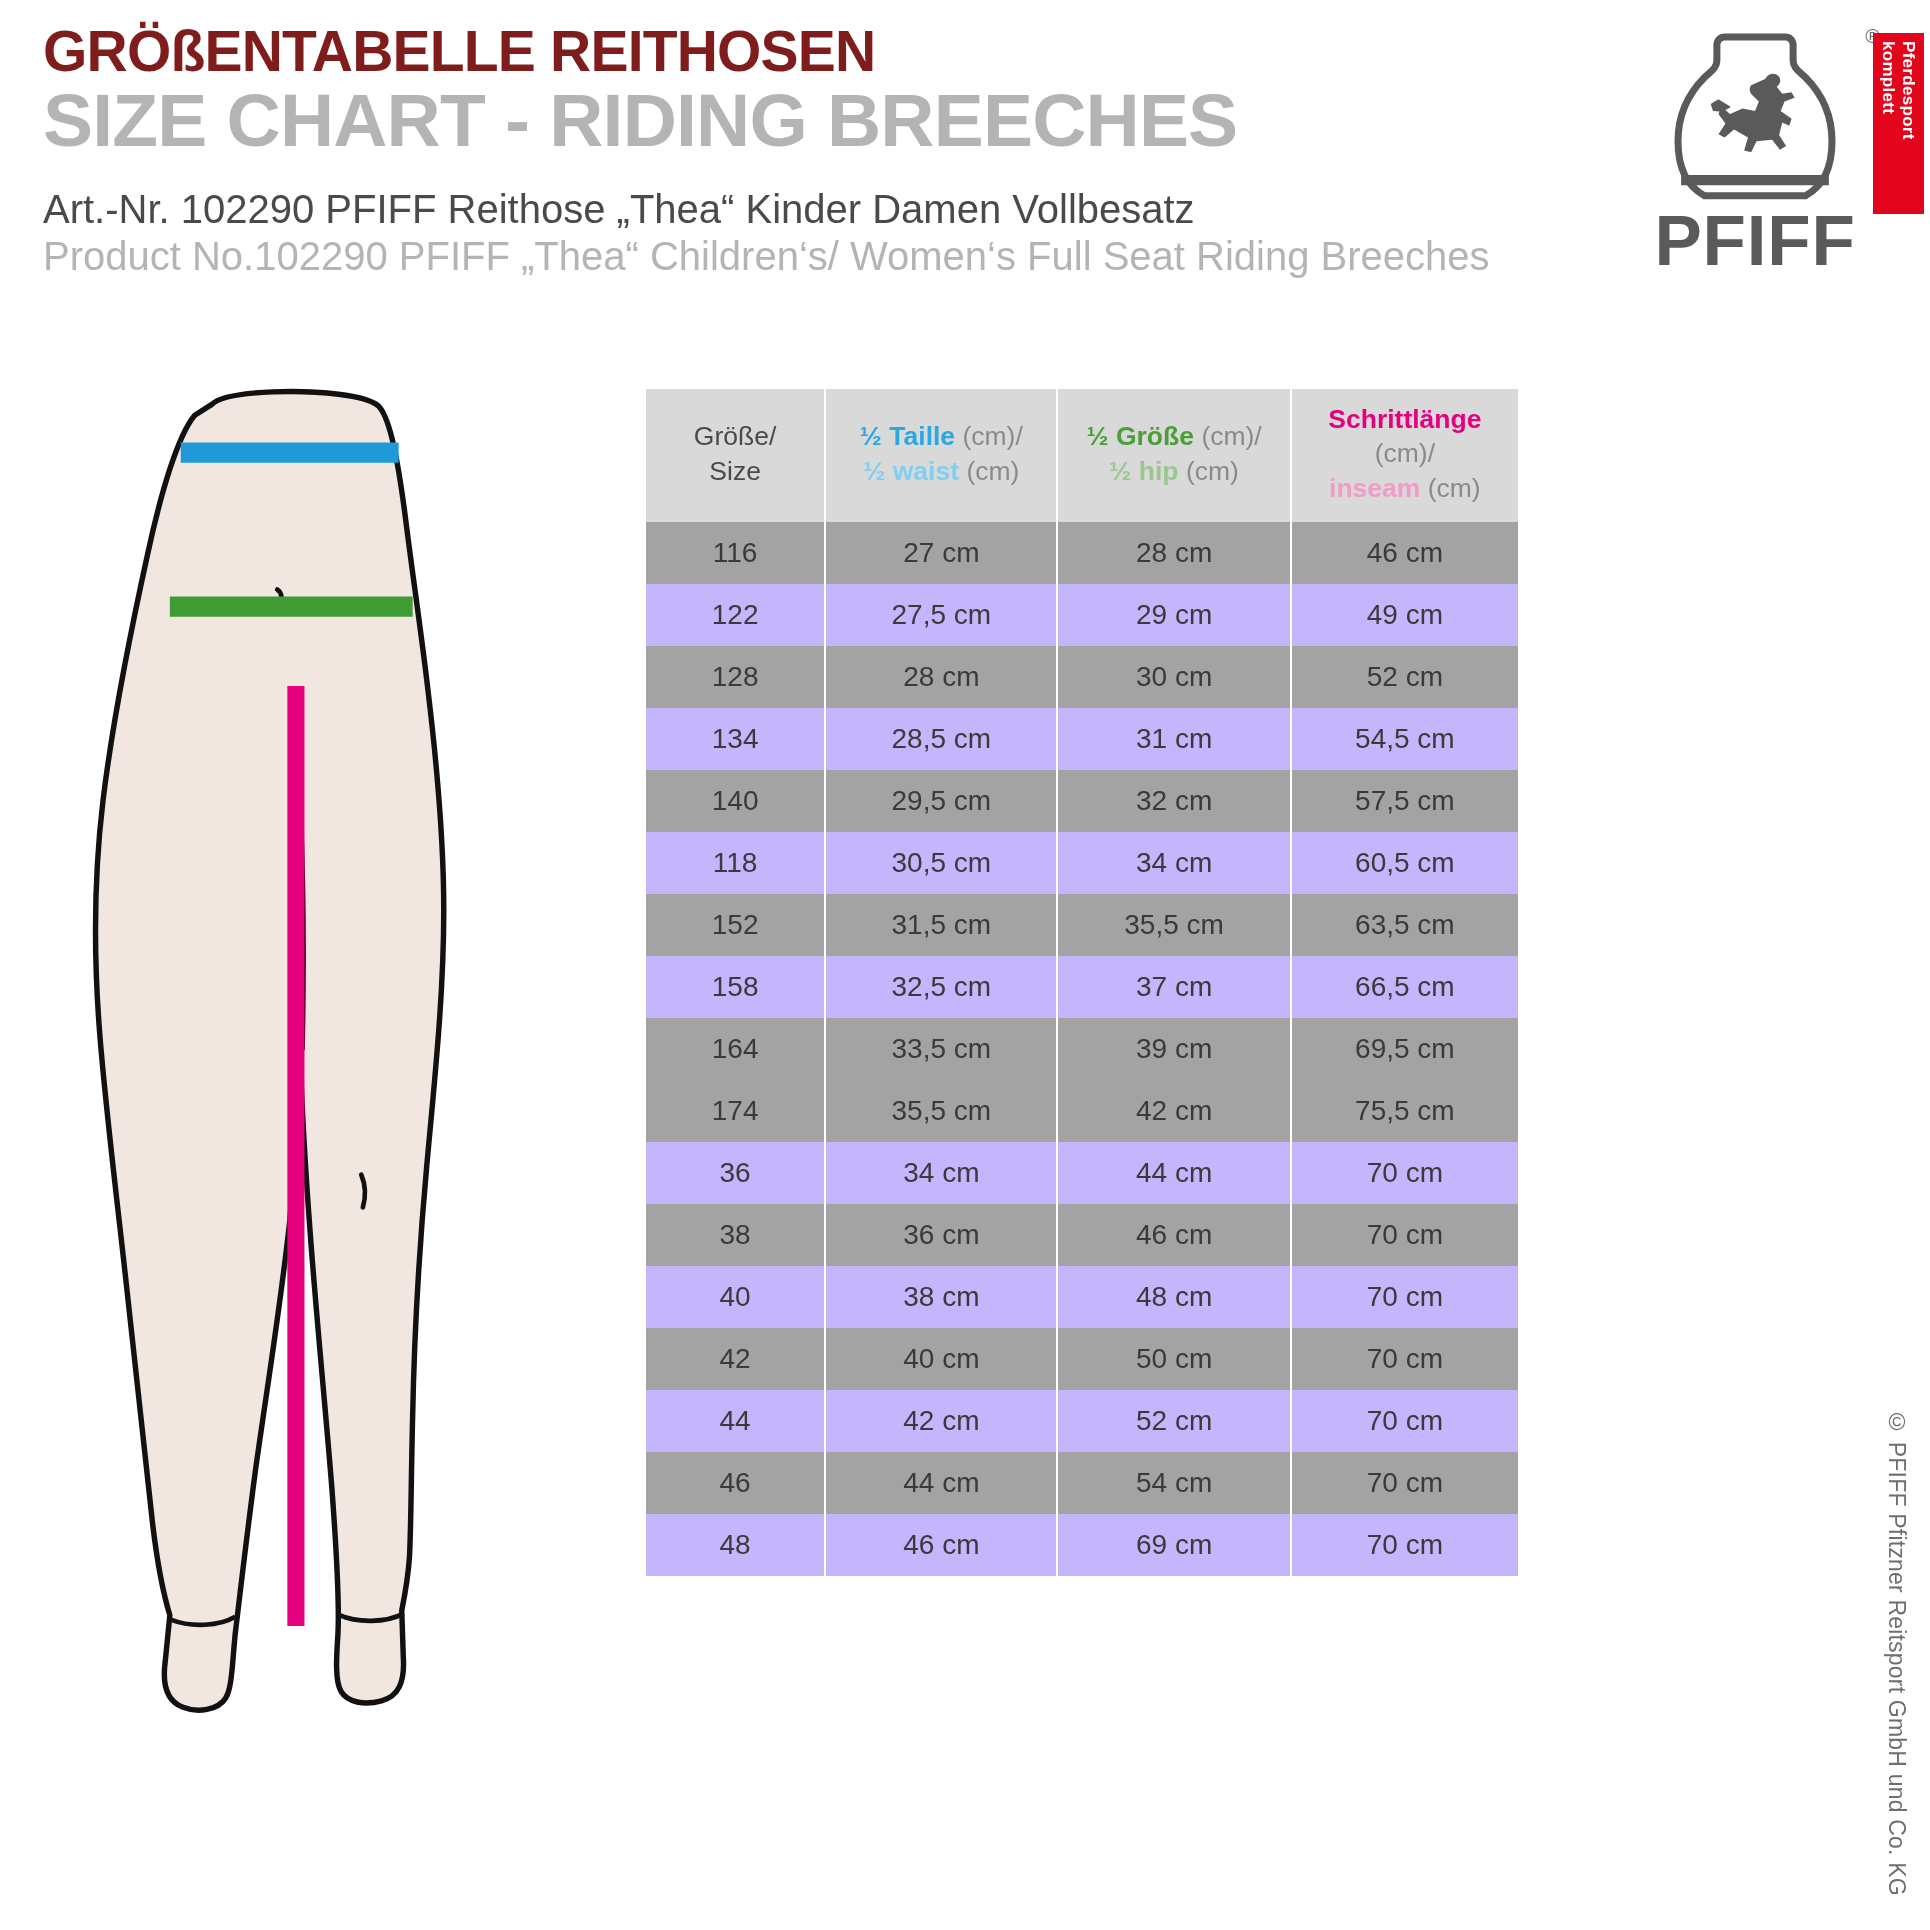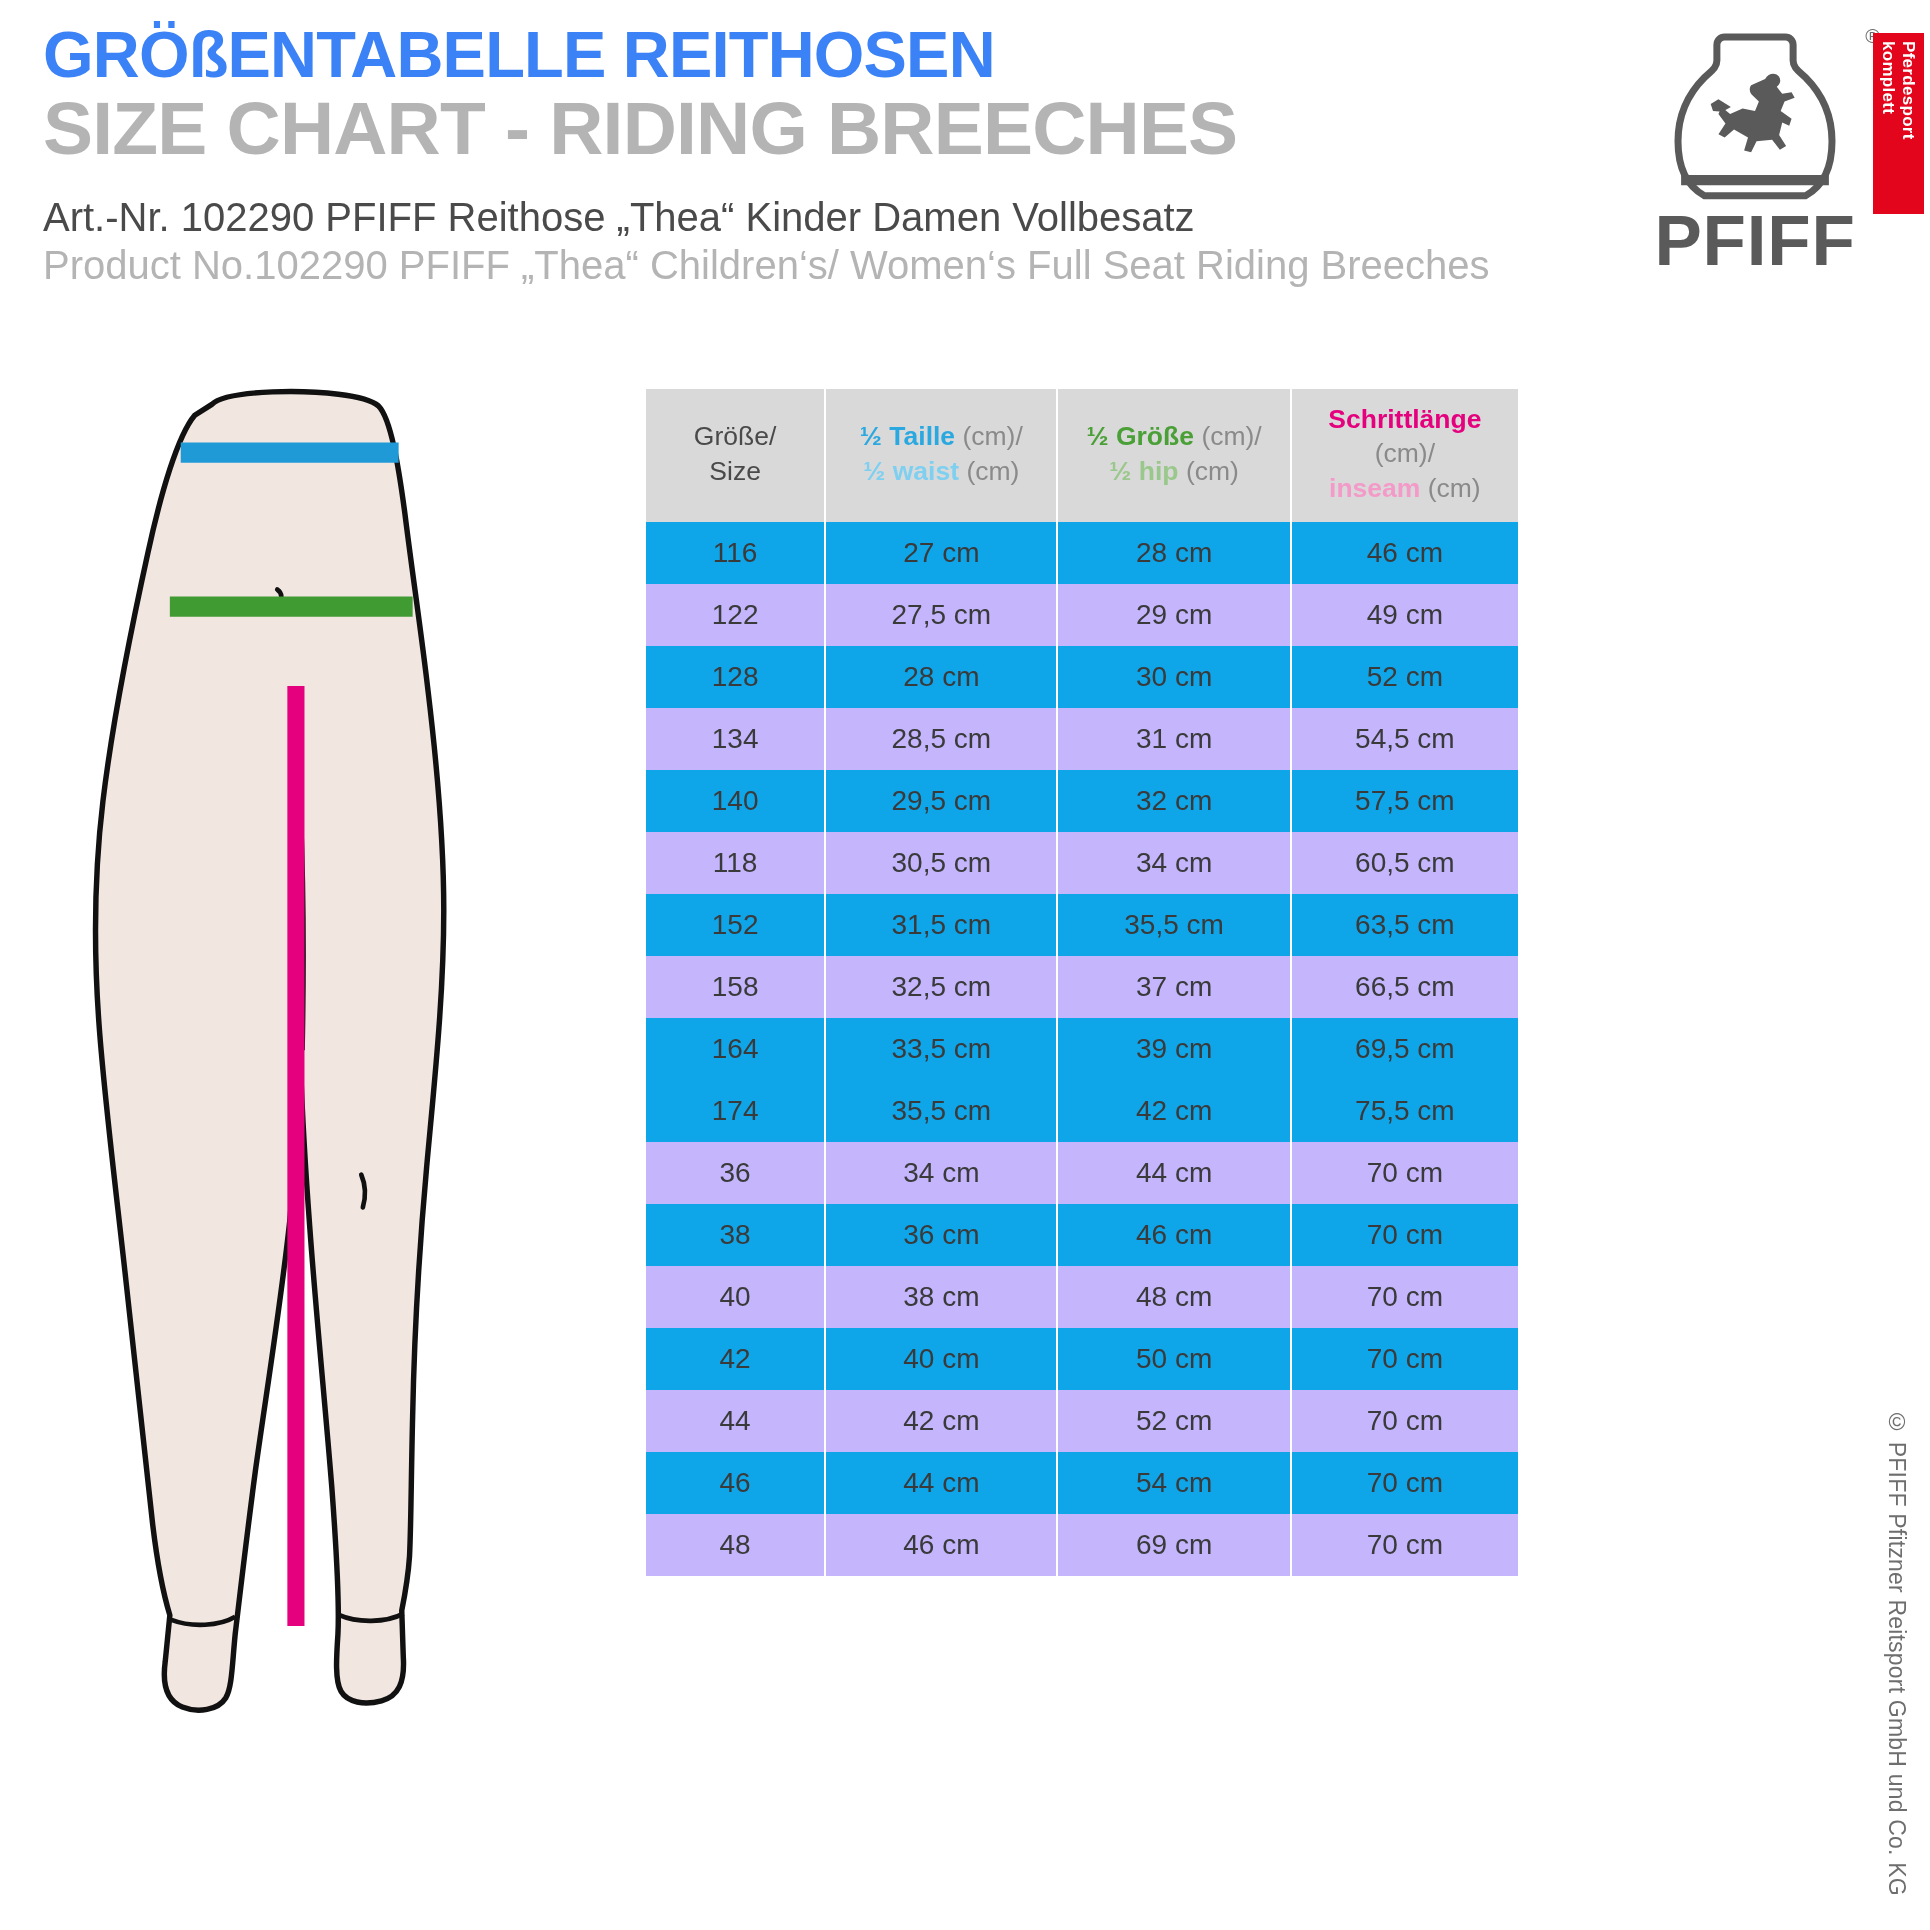--- a/index.html
+++ b/index.html
@@ -17,24 +17,24 @@
   }
 
   
   .header {
     position: absolute;
     top: 22px;
     left: 43px;
     width: 1845px;
   }
   .title-de {
-    font-size: 65px;
+    font-size: 57px;
     font-weight: bold;
     letter-spacing: -0.8px;
-    color: #3b82f6;
+    color: #7f1d1d;
     line-height: 1.02;
     white-space: nowrap;
   }
   .title-en {
     font-size: 75px;
     font-weight: bold;
     letter-spacing: -0.8px;
     color: #b4b4b4;
     line-height: 1.02;
     white-space: nowrap;
@@ -145,21 +145,21 @@
 
   table.size-chart td {
     font-size: 28px;
     text-align: center;
     padding: 15px 3.1px;
     border-right: 2.3px solid #ffffff;
     color: #3a3a3a;
   }
   table.size-chart td:last-child { border-right: none; }
   tr.shade td { background: #c4b5fd; }
-  tr.plain td { background: #0ea5e9; }
+  tr.plain td { background: #a3a3a3; }
   tr.head th { background: #d9d9d9; }
 
   
   .copyright {
     position: absolute;
     right: 20px;
     bottom: 34px;
     font-size: 23px;
     color: #6e6e6e;
     writing-mode: vertical-rl;

